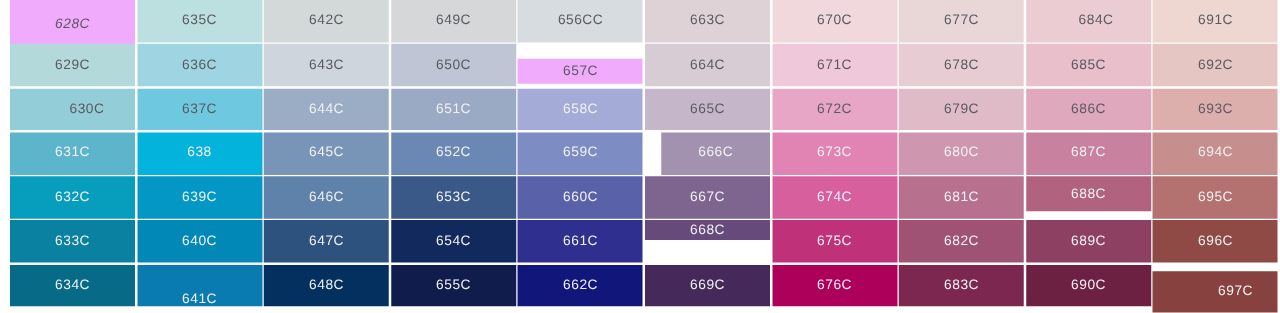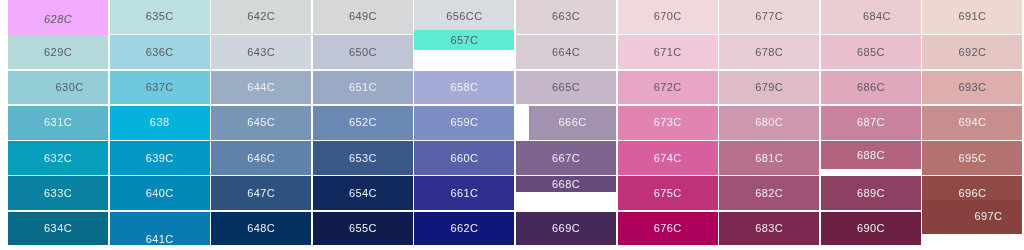--- a/index.html
+++ b/index.html
@@ -139,21 +139,21 @@
         <span class="swatch-label light-text">654C</span>
       </div>
       <div class="swatch-cell" style="top: 211.714px; height: 33.7857px; background: rgb(16, 28, 76);">
         <span class="swatch-label light-text">655C</span>
       </div>
     </div>
     <div class="swatch-col" style="left: 414.4px; width: 100.1px;">
       <div class="swatch-cell" style="top: 0px; height: 33.7857px; background: rgb(215, 220, 224);">
         <span class="swatch-label dark-text">656CC</span>
       </div>
-      <div class="swatch-cell" style="top: 30px; height: 20px; background: #5eead4;">
+      <div class="swatch-cell" style="top: 47px; height: 20px; background: #f0abfc;">
         <span class="swatch-label dark-text">657C</span>
       </div>
       <div class="swatch-cell" style="top: 70.5714px; height: 33.7857px; background: rgb(164, 171, 214);">
         <span class="swatch-label light-text">658C</span>
       </div>
       <div class="swatch-cell" style="top: 105.857px; height: 33.7857px; background: rgb(126, 140, 196);">
         <span class="swatch-label light-text">659C</span>
       </div>
       <div class="swatch-cell" style="top: 141.143px; height: 33.7857px; background: rgb(89, 98, 168);">
         <span class="swatch-label light-text">660C</span>
@@ -269,17 +269,17 @@
       </div>
       <div class="swatch-cell" style="top: 105.857px; height: 33.7857px; background: rgb(198, 142, 140);">
         <span class="swatch-label light-text">694C</span>
       </div>
       <div class="swatch-cell" style="top: 141.143px; height: 33.7857px; background: rgb(179, 113, 111);">
         <span class="swatch-label light-text">695C</span>
       </div>
       <div class="swatch-cell" style="top: 176.429px; height: 33.7857px; background: rgb(143, 74, 69);">
         <span class="swatch-label light-text">696C</span>
       </div>
-      <div class="swatch-cell" style="top: 200px; height: 33.7857px; background: rgb(135, 66, 63); padding-left: 32px;">
+      <div class="swatch-cell" style="top: 217px; height: 33.7857px; background: rgb(135, 66, 63); padding-left: 32px;">
         <span class="swatch-label light-text">697C</span>
       </div>
     </div>
   </div>
 
 </body></html>

